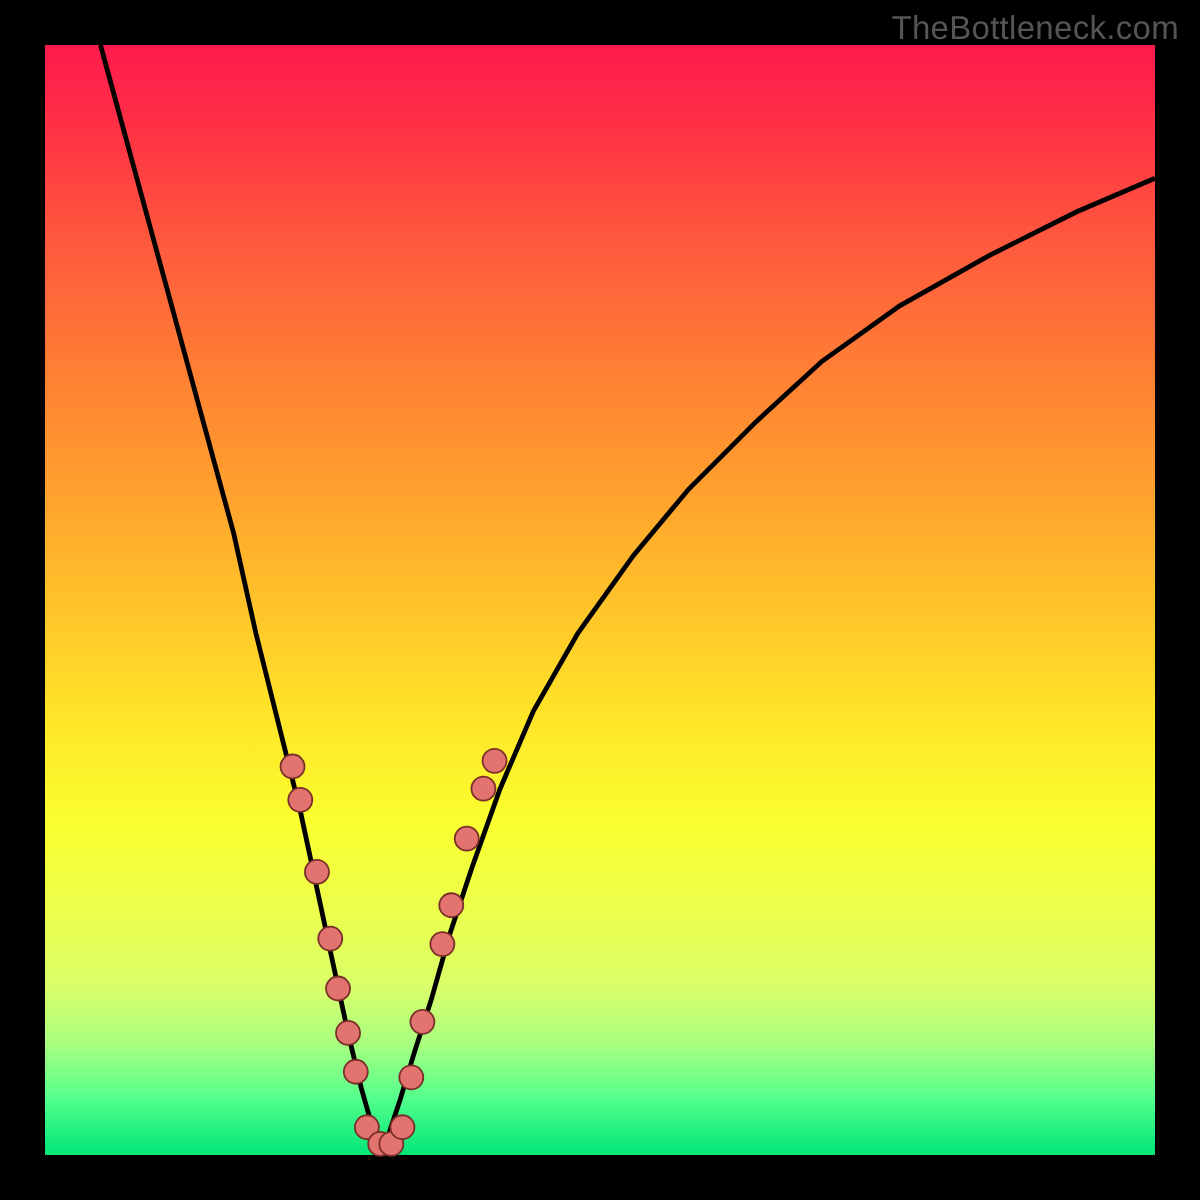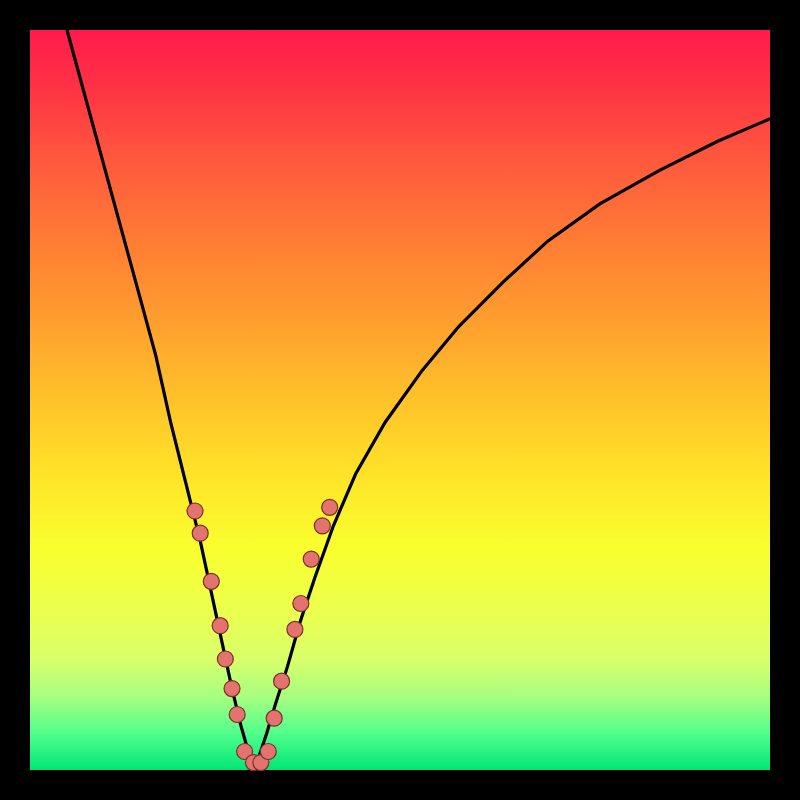--- a/index.html
+++ b/index.html
@@ -67,20 +67,21 @@
   .markers circle {
     fill: #e2736e;
     stroke: #7a2f2b;
     stroke-width: 1.2;
   }
 </style>
 </head>
 <body>
 
 <div class="frame">
+  <div class="watermark">TheBottleneck.com</div>
   <div class="plot-area">
     <svg class="curve" viewBox="0 0 740 740">
       <path id="curve-left" d="M37.00 0.00 L59.20 81.40 L81.40 162.80 L103.60 244.20 L125.80 325.60 L140.60 392.20 L155.40 451.40 L170.20 510.60 L181.30 562.40 L192.40 614.20 L202.02 658.60 L210.90 695.60 L218.30 721.50 L223.48 736.30"></path>
       <path id="curve-right" d="M223.48 736.30 L229.40 725.20 L236.80 703.00 L245.68 673.40 L257.52 636.40 L270.10 592.00 L284.90 547.60 L303.40 495.80 L325.60 444.00 L355.20 392.20 L392.20 340.40 L429.20 296.00 L473.60 251.60 L518.00 210.90 L569.80 173.90 L629.00 140.60 L688.20 111.00 L740.00 88.80"></path>
       <g id="markers" class="markers">
           <circle cx="165.02" cy="481.00" r="8"></circle>
           <circle cx="170.20" cy="503.20" r="8"></circle>
           <circle cx="181.30" cy="551.30" r="8"></circle>
           <circle cx="190.18" cy="595.70" r="8"></circle>
           <circle cx="195.36" cy="629.00" r="8"></circle>

